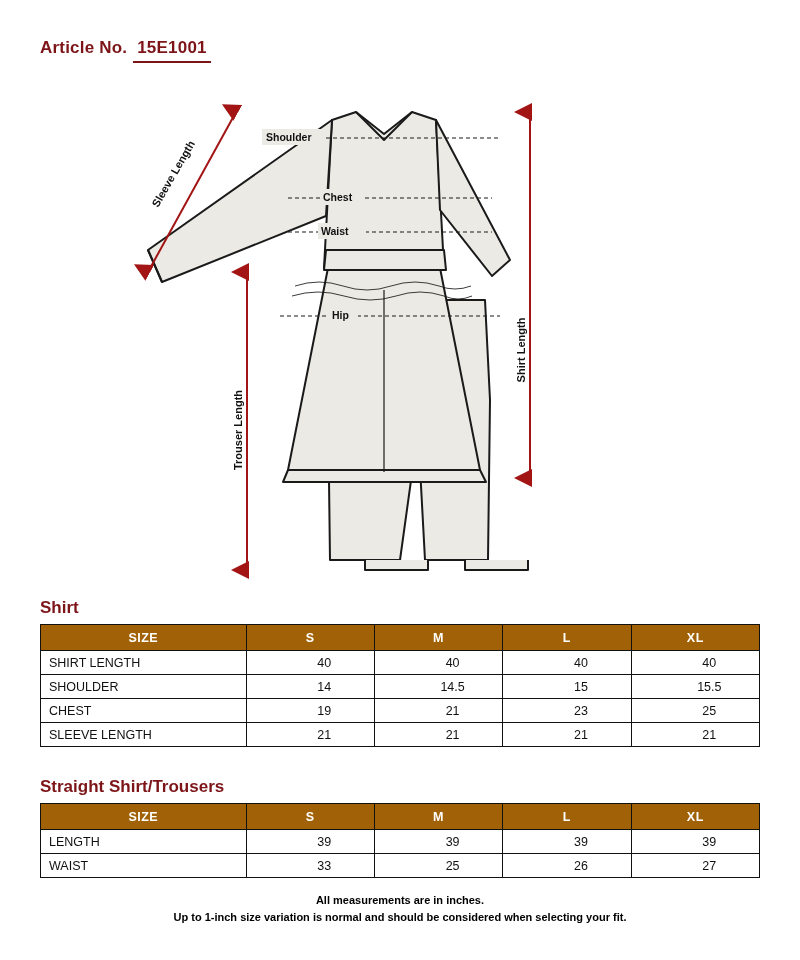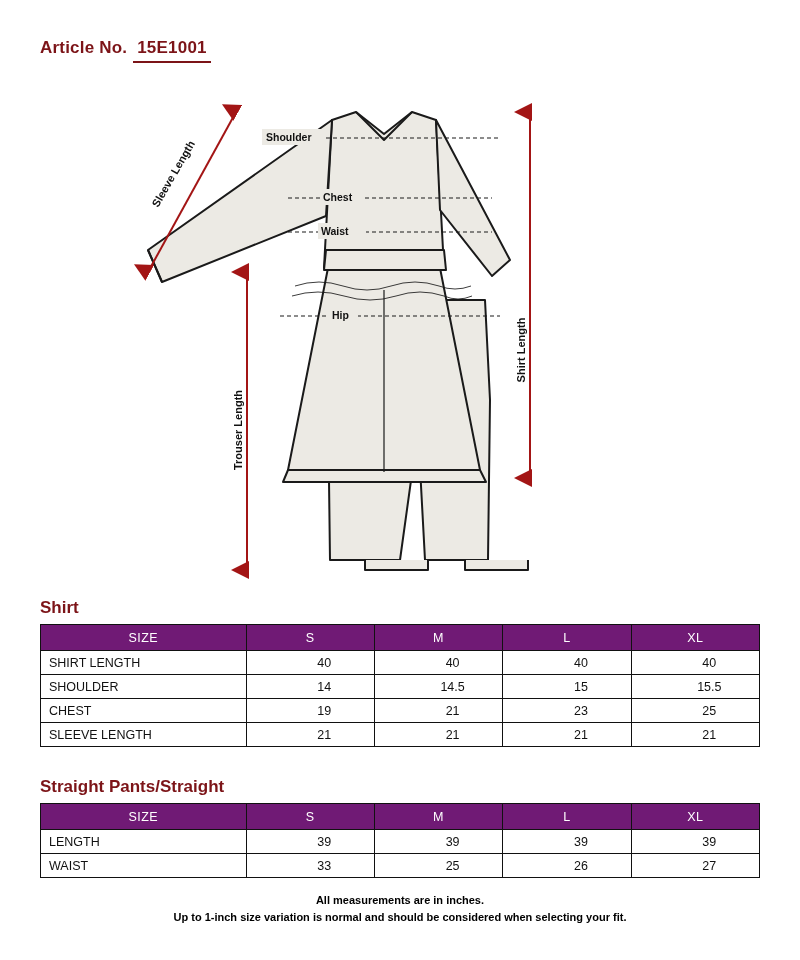--- a/index.html
+++ b/index.html
@@ -107,23 +107,23 @@
     table-layout: fixed;
   }
   table.size-table th,
   table.size-table td {
     border: 1px solid #111111;
     font-size: 12.5px;
     height: 23px;
     padding: 0 8px;
   }
   table.size-table thead th {
-    background: #701a75;
+    background: #a16207;
     color: #ffffff;
-    font-weight: normal;
+    font-weight: bold;
     text-align: center;
     letter-spacing: 0.5px;
     font-size: 12.5px;
     height: 25px;
   }
   table.size-table tbody td.rowhead {
     text-align: left;
     font-weight: normal;
     color: #111111;
   }
@@ -280,21 +280,21 @@
         <td class="val">21</td>
         <td class="val">21</td>
         <td class="val">21</td>
         <td class="val">21</td>
       </tr>
     </tbody>
   </table>
 
   <div class="spacer-24"></div>
 
-  <div class="section-title">Straight Pants/Straight</div>
+  <div class="section-title">Straight Shirt/Trousers</div>
   <table class="size-table">
     <colgroup>
         <col class="c-label">
         <col class="c-size">
         <col class="c-size">
         <col class="c-size">
         <col class="c-size">
       </colgroup>
     <thead>
       <tr>

